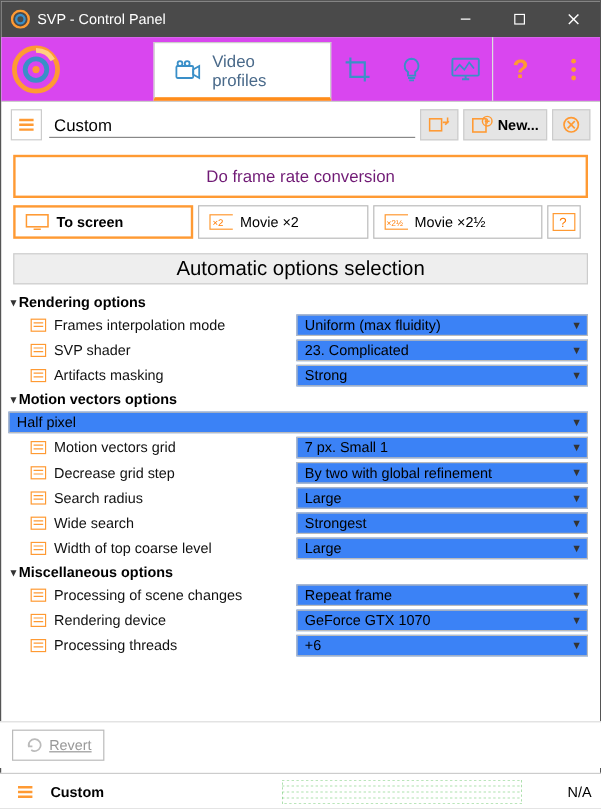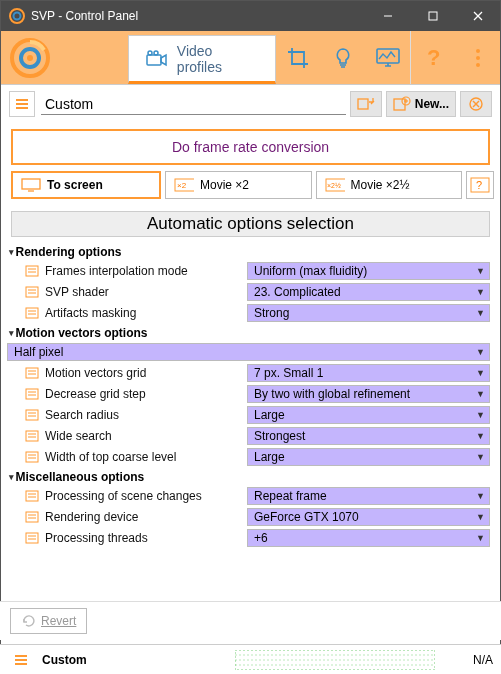--- a/index.html
+++ b/index.html
@@ -6,57 +6,57 @@
 body { width: 501px; height: 674px; background: #fff; border: 1px solid #555; overflow: hidden; font-size: 12px; }
 
 
 .titlebar { height: 30px; background: #4a4a4a; color: #fff; display: flex; align-items: center; padding: 0 0 0 8px; }
 .titlebar-icon { width: 16px; height: 16px; margin-right: 6px; }
 .titlebar-text { flex: 1; font-size: 12px; }
 .titlebar-btns { display: flex; }
 .titlebar-btn { width: 45px; height: 30px; display: flex; align-items: center; justify-content: center; color: #fff; cursor: pointer; }
 
 
-.toolbar { height: 54px; background: #fdba74; border-bottom: 1px solid #ccc; display: flex; align-items: stretch; }
+.toolbar { height: 54px; background: #d946ef; border-bottom: 1px solid #ccc; display: flex; align-items: stretch; }
 .logo-wrap { width: 60px; display: flex; align-items: center; justify-content: center; }
 .tab-active { background: #fff; border-top: 1px solid #ccc; border-left: 1px solid #ccc; border-right: 1px solid #ccc; border-bottom: 3px solid #ff8c1a; display: flex; align-items: center; gap: 8px; padding: 0 16px; color: #4a6a8a; font-size: 14px; margin-top: 4px;}
 .toolbar-spacer { flex: 1; }
 .toolbar-icon { width: 46px; display: flex; align-items: center; justify-content: center; cursor: pointer; }
 .toolbar-icon.sep { border-left: 1px solid #ddd; }
 
 
 .profile-row { display: flex; align-items: center; gap: 4px; padding: 6px 8px 4px 8px; }
 .hamburger-btn { width: 26px; height: 26px; border: 1px solid #ccc; display: flex; align-items: center; justify-content: center; cursor: pointer; background:#fff;}
 .profile-name { flex: 1; font-size: 14px; border-bottom: 1px solid #888; padding: 2px 4px; margin-left: 2px;}
 .small-btn { height: 26px; border: 1px solid #ccc; display: flex; align-items: center; justify-content: center; padding: 0 6px; gap: 4px; cursor: pointer; font-size: 12px; background:#e5e5e5;font-weight:bold;}
 .small-btn.narrow { width: 32px; padding: 0; }
 
 
 .main-btn { margin: 8px 10px 6px 10px; height: 36px; border: 2px solid #ff9a33; background: #fff; display: flex; align-items: center; justify-content: center; color: #701a75; font-size: 14px; cursor: pointer; }
 
 
-.mode-row { display: flex; gap: 4px; padding: 0 6px 8px 10px; }
+.mode-row { display: flex; gap: 4px; padding: 0 16px 8px 10px; }
 .mode-btn { height: 28px; border: 1px solid #bbb; display: flex; align-items: center; gap: 6px; padding: 0 8px; cursor: pointer; font-size: 12px; background:#fff;}
 .mode-btn.active { border: 2px solid #ff9a33; font-weight: bold; }
 .mode-btn .icon-box { width: 20px; height: 16px; display:flex; align-items:center; justify-content:center;}
 .mode-btn.q { width: 28px; padding: 0; justify-content: center; }
 .mode1{flex:0 0 150px;} .mode2,.mode3{flex:1;}
 
 
 .section-header { margin: 4px 10px 6px 10px; height: 26px; background: #eee; border: 1px solid #ccc; display: flex; align-items: center; justify-content: center; font-size: 17px; }
 
 
 .options { padding: 0 10px 0 6px; }
 .group-title { font-size: 12px; font-weight: bold; padding: 2px 0 2px 2px; display: flex; align-items: center; gap: 2px; }
 .group-title .tw { font-size: 9px; color: #333; }
 .opt-row { display: flex; align-items: center; height: 20px; margin-bottom: 1px; }
 .opt-label-wrap { width: 240px; display: flex; align-items: center; gap: 6px; padding-left: 18px; }
 .opt-icon { width: 14px; height: 12px; }
 .opt-label { font-size: 12px; color: #111; }
-.opt-select { flex: 1; height: 18px; background: #c4b5fd; border: 1px solid #bbb; display: flex; align-items: center; justify-content: space-between; padding: 0 4px 0 6px; font-size: 12px; cursor: pointer; }
+.opt-select { flex: 1; height: 18px; background: #3b82f6; border: 1px solid #bbb; display: flex; align-items: center; justify-content: space-between; padding: 0 4px 0 6px; font-size: 12px; cursor: pointer; }
 .opt-select .chev { font-size: 9px; color: #333; }
 
 
 .bottom-btns { position: absolute; bottom: 34px; left: 0; right: 0; padding: 6px 10px; display: flex; justify-content: space-between; border-top: 1px solid #ddd; background:#fff;}
 .btm-btn { height: 26px; border: 1px solid #bbb; display: flex; align-items: center; gap: 6px; padding: 0 10px; font-size: 12px; cursor: pointer; background:#fff;}
 .btm-btn.disabled { color: #999; text-decoration: underline; }
 
 
 .statusbar { position: absolute; bottom: 0; left: 0; right: 0; height: 30px; border-top: 1px solid #ccc; display: flex; align-items: center; padding: 0 8px; gap: 8px; background:#fff;}
 .status-name { font-weight: bold; font-size: 12px; }

